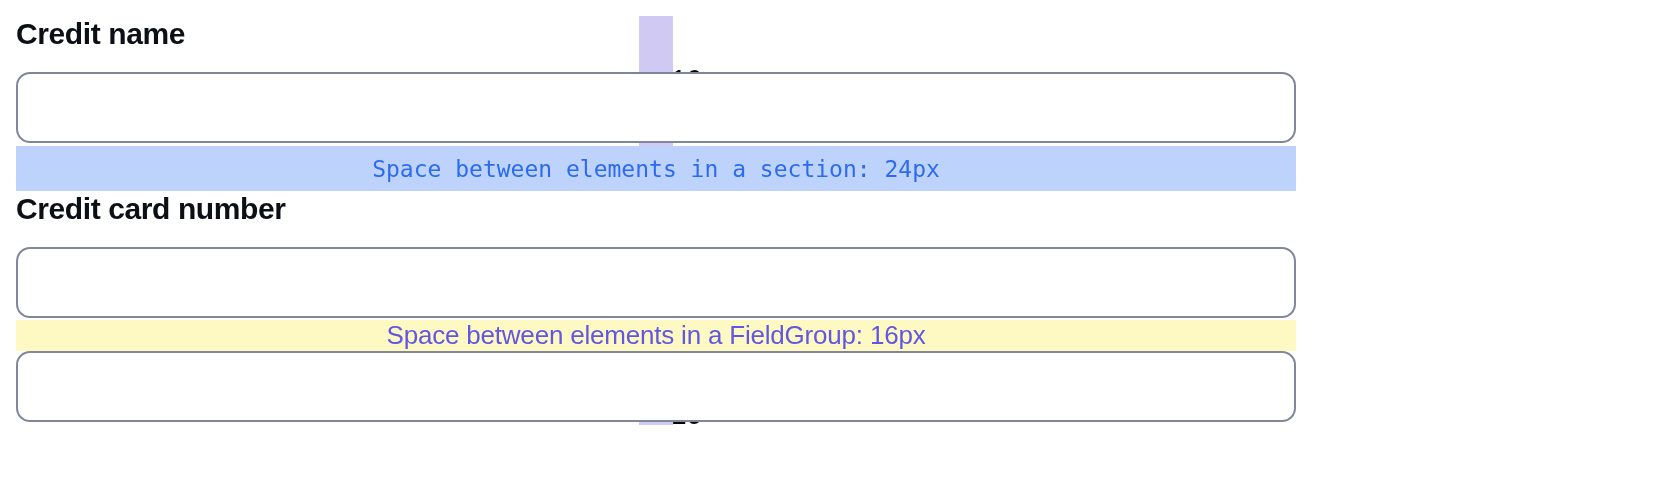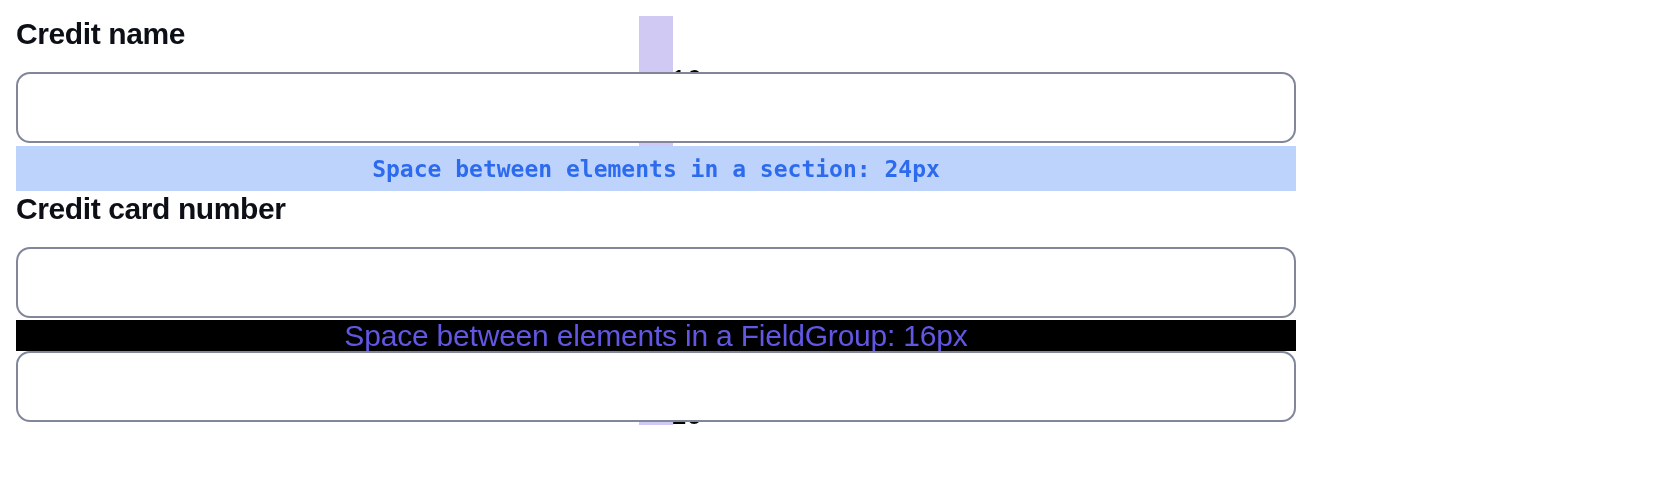--- a/index.html
+++ b/index.html
@@ -69,27 +69,26 @@
     align-items: center;
     justify-content: center;
     width: 1280px;
   }
   .band-section {
     height: 45px;
     background: #bed3fb;
     color: #2d6bee;
     font-family: "DejaVu Sans Mono", monospace;
     font-size: 23px;
-    font-weight: bold;
   }
   .band-fieldgroup {
     height: 31px;
-    background: #000000;
+    background: #fef9c3;
     color: #6157e2;
-    font-size: 30px;
+    font-size: 26px;
     letter-spacing: -0.2px;
     text-align: right;
   }
   .single-field { padding-bottom: 2px; }
 </style>
 </head>
 <body>
 
 <div class="content">
 

